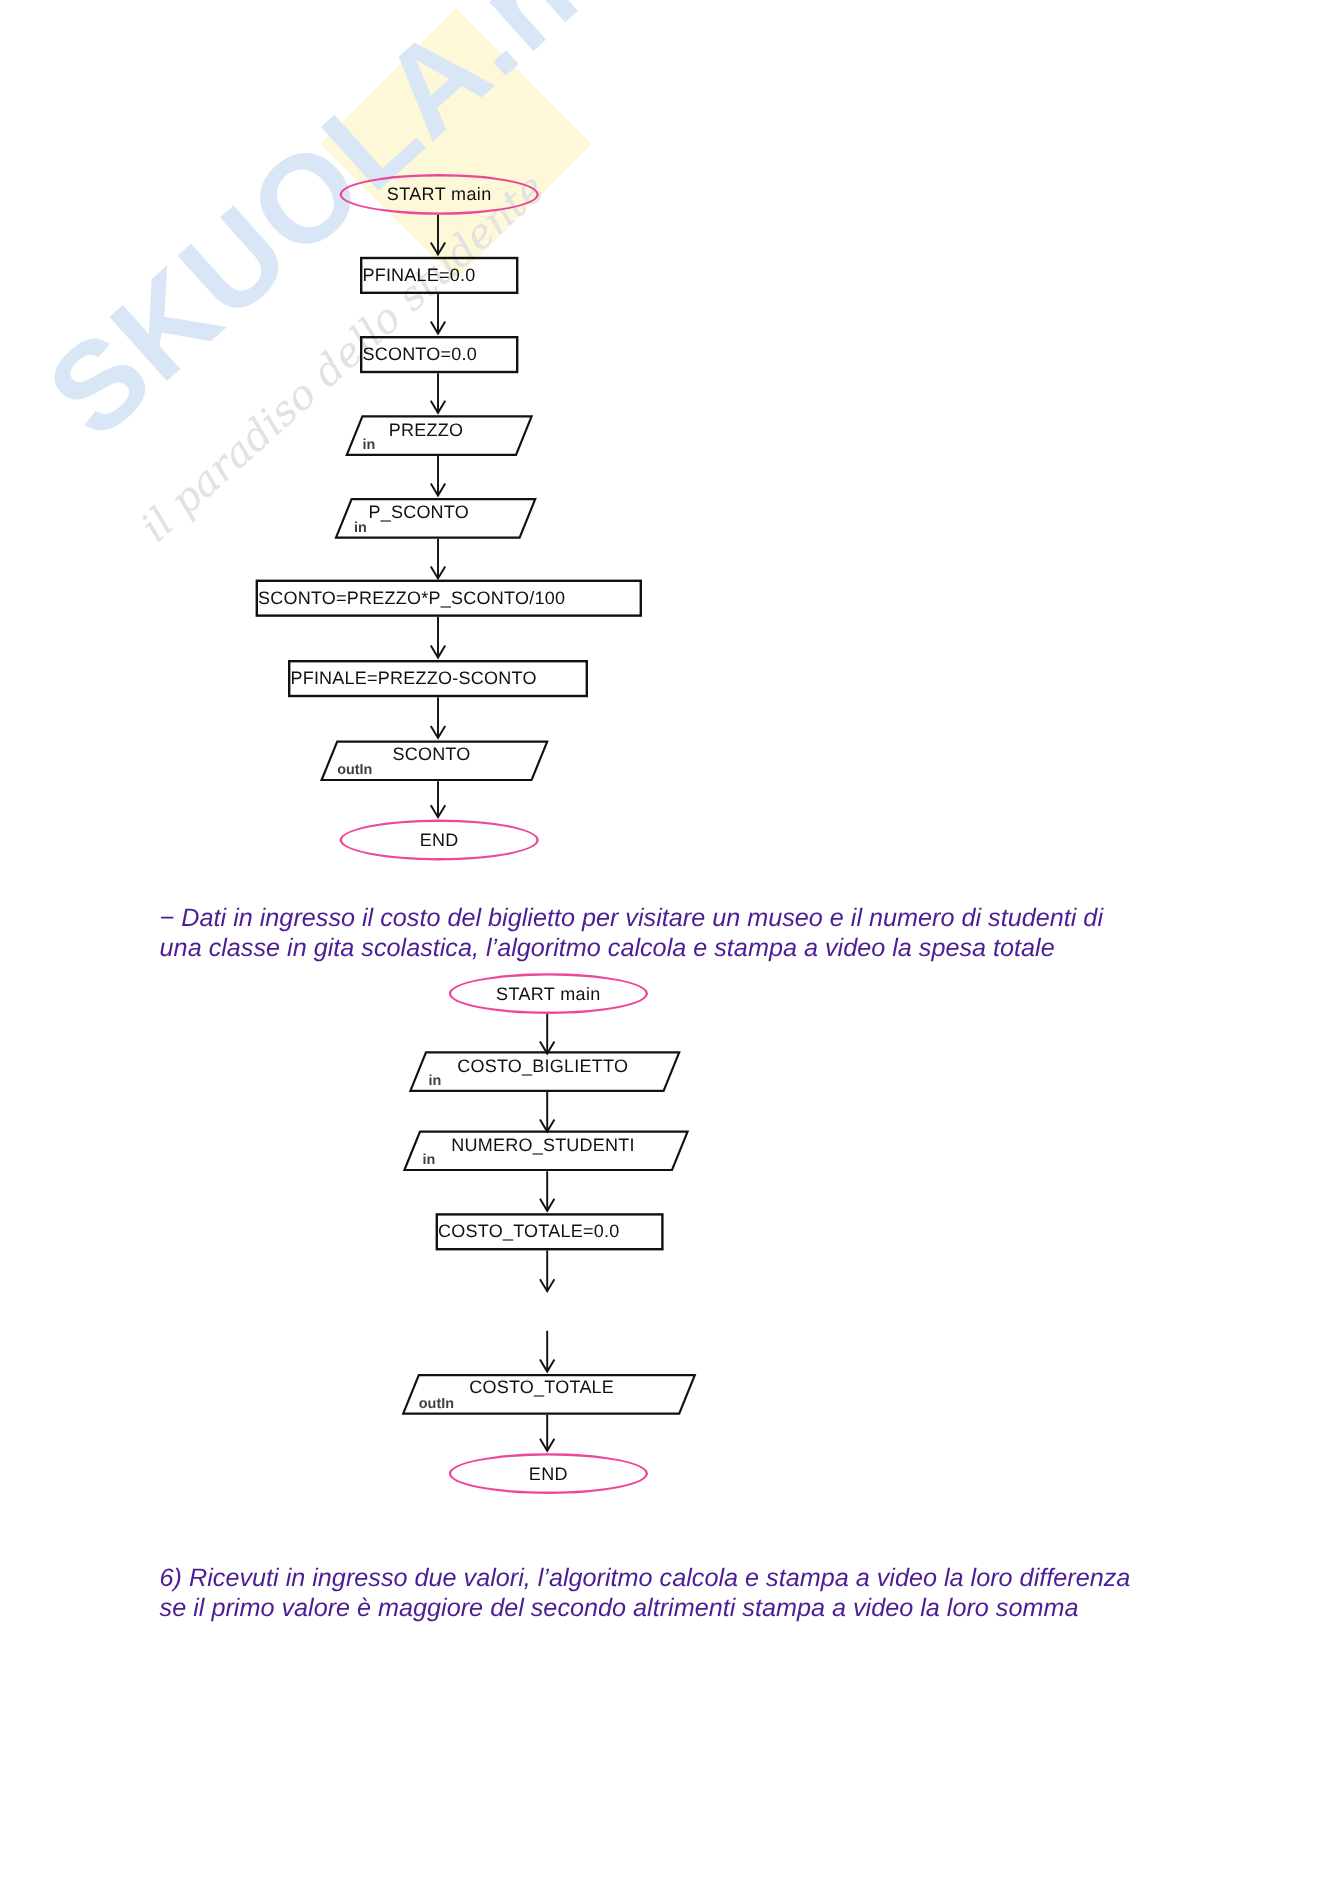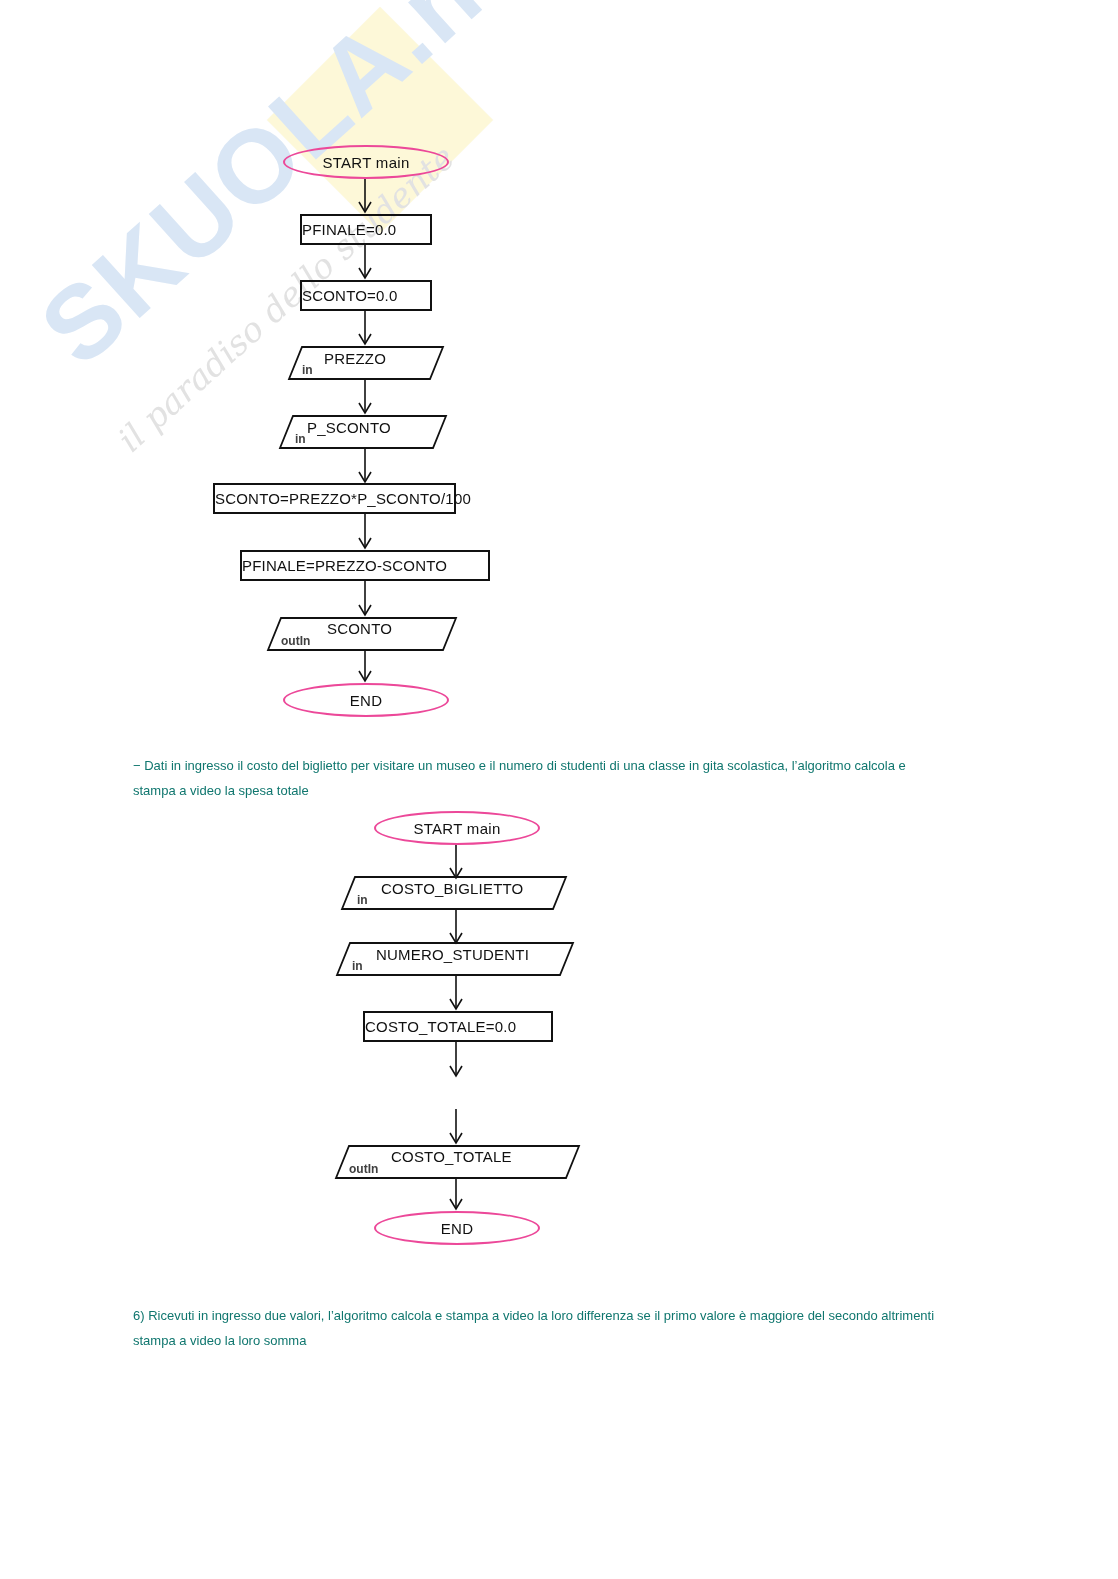--- a/index.html
+++ b/index.html
@@ -65,21 +65,21 @@
     font-weight:bold;letter-spacing:0;
   }
 
   .conn{position:absolute;}
   .conn svg{display:block;overflow:visible;}
 
   
   .para{
     position:absolute;z-index:3;
     font-family:"Liberation Sans", sans-serif;
-    font-size:13px;line-height:25px;color:#0f766e;
+    font-size:21px;line-height:25px;color:#4c1d95;font-style:italic;
   }
 </style>
 </head>
 <body>
 
 <div class="page">
 
   <div class="wm-layer">
     <div class="wm-diamond"></div>
     <div class="wm-brand">SKUOLA.net</div>
@@ -144,21 +144,21 @@
       <span class="io-main" style="left:28px;top:4px;">P_SCONTO</span>
     </div>
 
     <div class="conn" style="left:357px;top:449px;width:20px;height:36px;">
       <svg width="20" height="36" viewBox="0 0 20 36">
         <line x1="8" y1="0" x2="8" y2="33" stroke="#111" stroke-width="1.6"></line>
         <path d="M2 23 L8 33 L14 23" fill="none" stroke="#111" stroke-width="1.6"></path>
       </svg>
     </div>
 
-    <div class="shape process" style="left:213px;top:483px;width:243px;height:31px;">
+    <div class="shape process" style="left:213px;top:483px;width:322px;height:31px;">
       <span>SCONTO=PREZZO*P_SCONTO/100</span>
     </div>
 
     <div class="conn" style="left:357px;top:514px;width:20px;height:37px;">
       <svg width="20" height="37" viewBox="0 0 20 37">
         <line x1="8" y1="0" x2="8" y2="34" stroke="#111" stroke-width="1.6"></line>
         <path d="M2 24 L8 34 L14 24" fill="none" stroke="#111" stroke-width="1.6"></path>
       </svg>
     </div>
 

